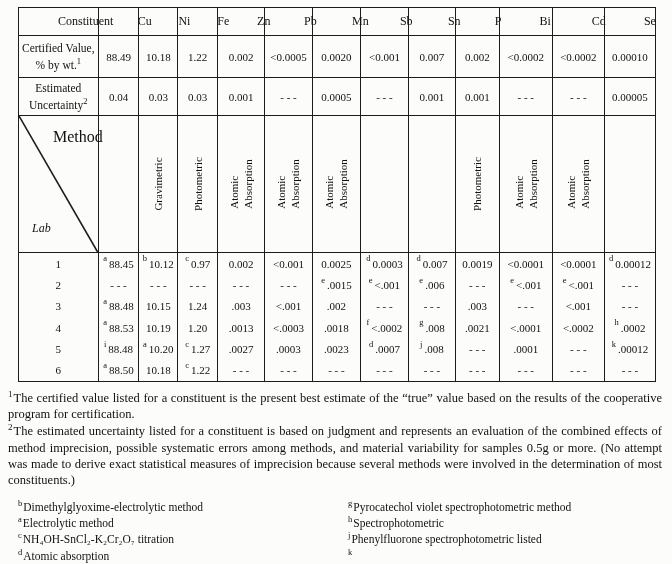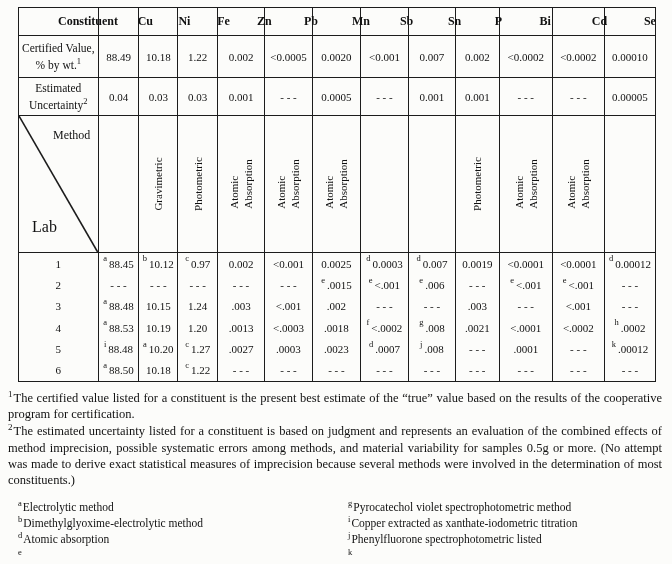--- a/index.html
+++ b/index.html
@@ -15,38 +15,38 @@
   table.cert {
     border-collapse:collapse; table-layout:fixed;
     margin:7px 0 0 18px; width:638px;
     font-size:11px;
   }
   table.cert th, table.cert td {
     border:1.6px solid #1c1c1c;
     padding:0; text-align:center; vertical-align:middle;
     overflow:visible;
   }
-  tr.r-hdr th { height:28px; font-weight:bold; font-size:12px;padding-left:39px; }
+  tr.r-hdr th { height:28px; font-weight:normal; font-size:12px;padding-left:39px; }
   th.lblh { text-align:left; padding-left:6px; }
   tr.r-cert td { height:42px; }
   tr.r-unc  td { height:38px; }
   td.lbl { text-align:left; padding-left:5px; font-size:11.5px; line-height:1.25; }
   tr.r-method td { height:137px; position:relative; }
 
   .vtext {
     position:absolute; left:50%; top:50%;
     transform:translate(-50%,-50%) rotate(-90deg);
     white-space:pre-line; width:max-content;
     font-size:11px; line-height:1.3; text-align:left;
   }
 
   td.diag { position:relative; }
   td.diag svg { position:absolute; left:0; top:0; width:100%; height:100%; }
-  .dm { position:absolute; top:12px; left:34px; font-size:12px; }
-  .dl { position:absolute; bottom:16px; left:13px; font-size:16px; }
+  .dm { position:absolute; top:12px; left:34px; font-size:16px; }
+  .dl { position:absolute; bottom:16px; left:13px; font-size:12px;font-style:italic; }
 
   tr.r-labs td { height:128px; vertical-align:top; }
   .lline { height:21.3px; display:flex; align-items:center; justify-content:center; font-size:11px; }
   .fsup { font-size:8.5px; line-height:1; transform:translateY(-5px); margin-right:2px; }
   sup.cellsup { font-size:8.5px; }
 
   
   .footnotes { margin:7px 10px 0 8px; font-size:12.5px; line-height:1.3; text-align:justify; }
   .footnotes p { margin:0; }
   .footnotes sup { font-size:9px; margin-right:1px; }
@@ -446,26 +446,27 @@
   </tbody>
     </table>
 
   <div class="footnotes" id="footnotes">
       <p><sup>1</sup><span>The certified value listed for a constituent is the present best estimate of the “true” value based on the results of the cooperative program for certification.</span></p>
       <p><sup>2</sup><span>The estimated uncertainty listed for a constituent is based on judgment and represents an evaluation of the combined effects of method imprecision, possible systematic errors among methods, and material variability for samples 0.5g or more. (No attempt was made to derive exact statistical measures of imprecision because several methods were involved in the determination of most constituents.)</span></p>
     </div>
 
   <div class="method-notes">
     <div class="mncol left" id="notes-left">
+        <div class="note"><sup>b</sup><span>Dimethylglyoxime-electrolytic method</span></div>
         <div class="note"><sup>a</sup><span>Electrolytic method</span></div>
-        <div class="note"><sup>b</sup><span>Dimethylglyoxime-electrolytic method</span></div>
+        <div class="note"><sup>c</sup><span>NH₄OH-SnCl₂-K₂Cr₂O₇ titration</span></div>
         <div class="note"><sup>d</sup><span>Atomic absorption</span></div>
         <div class="note"><sup>e</sup></div>
       </div>
     <div class="mncol right" id="notes-right">
         <div class="note"><sup>g</sup><span>Pyrocatechol violet spectrophotometric method</span></div>
-        <div class="note"><sup>i</sup><span>Copper extracted as xanthate-iodometric titration</span></div>
+        <div class="note"><sup>h</sup><span>Spectrophotometric</span></div>
         <div class="note"><sup>j</sup><span>Phenylfluorone spectrophotometric listed</span></div>
         <div class="note"><sup>k</sup></div>
       </div>
   </div>
 
 </div>
 
 </body></html>

